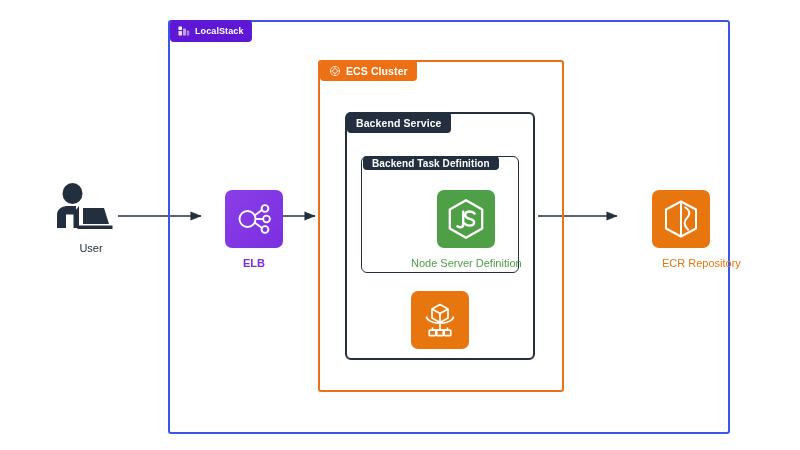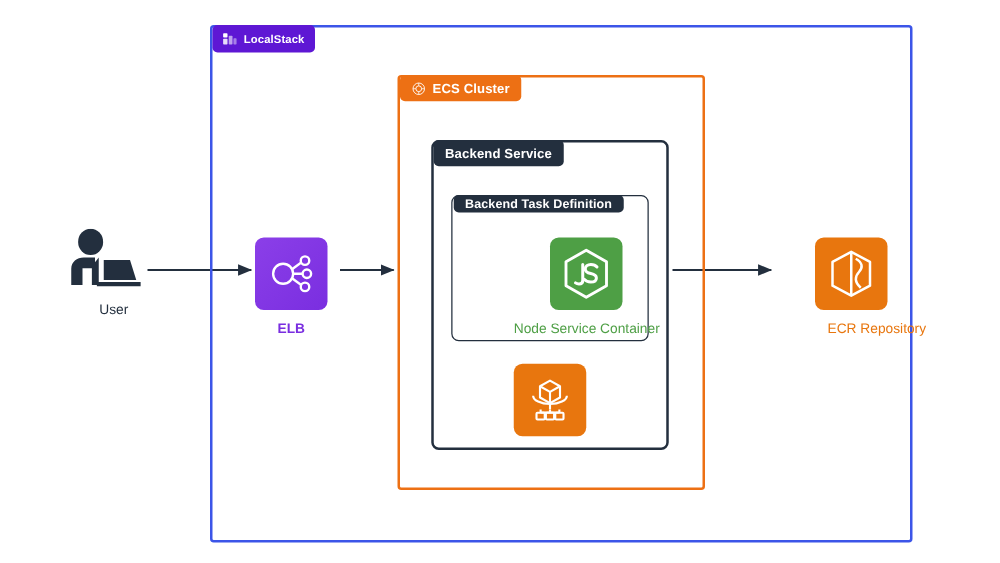--- a/index.html
+++ b/index.html
@@ -138,21 +138,21 @@
     display: flex;
     align-items: center;
     justify-content: center;
   }
   .tile-elb  { background: linear-gradient(135deg, #8b3fe8 0%, #7a2ee0 100%); }
   .tile-node { background: #4e9f45; }
   .tile-ecs  { background: #e8760e; }
   .tile-ecr  { background: #e8760e; }
 
   .node-user     { left: 52px;  top: 183px; }
-  .node-elb      { left: 204px; top: 190px; }
+  .node-elb      { left: 225px; top: 190px; }
   .node-nodejs   { left: 411px; top: 190px; }
   .node-ecsicon  { left: 411px; top: 291px; }
   .node-ecr      { left: 622px; top: 190px; }
 
   .cap-user  { color: #232f3e; margin-left: 16px; }
   .cap-elb   { color: #7a2ee0; font-weight: 600; }
   .cap-node  { color: #4e9f45; }
   .cap-ecr   { color: #e8760e; margin-left: 40px; }
 
   
@@ -253,21 +253,21 @@
   <div class="node node-nodejs">
     <div class="node-icon icon-tile tile-node">
       <svg width="40" height="42" viewBox="0 0 40 42" xmlns="http://www.w3.org/2000/svg">
         <path d="M20 2.2 L36.2 11.4 L36.2 30.6 L20 39.8 L3.8 30.6 L3.8 11.4 Z" fill="none" stroke="#ffffff" stroke-width="2.3" stroke-linejoin="round"></path>
         <path d="M17.2 13.6 L17.2 26.4 C17.2 28.2 15.9 29.2 14.2 29.2 C13.1 29.2 12.2 28.9 11.4 28.3" fill="none" stroke="#ffffff" stroke-width="2.4" stroke-linecap="round"></path>
         <path d="M28.6 15.6 C27.5 14.2 25.8 13.5 23.7 13.5 C21.1 13.5 19.2 14.9 19.2 17.1
                  C19.2 19.3 20.8 20.2 23.6 20.8 C26.6 21.4 28.1 22.1 28.1 24.3
                  C28.1 26.3 26.3 27.6 23.6 27.6 C21.3 27.6 19.5 26.8 18.5 25.4" fill="none" stroke="#ffffff" stroke-width="2.4" stroke-linecap="round"></path>
       </svg>
     </div>
-    <div class="node-caption cap-node">Node Service Container</div>
+    <div class="node-caption cap-node">Node Server Definition</div>
   </div>
 
   <div class="node node-ecsicon">
     <div class="node-icon icon-tile tile-ecs">
       <svg width="40" height="40" viewBox="0 0 40 40" xmlns="http://www.w3.org/2000/svg">
         <g fill="none" stroke="#ffffff" stroke-width="1.7" stroke-linejoin="round">
           <path d="M20 4.5 L28 9 L28 18 L20 22.5 L12 18 L12 9 Z"></path>
           <path d="M12 9 L20 13.5 L28 9"></path>
           <path d="M20 13.5 L20 22.5"></path>
           <path d="M6.5 16.5 C6.5 20.2 12.6 23.2 20 23.2 C27.4 23.2 33.5 20.2 33.5 16.5"></path>

